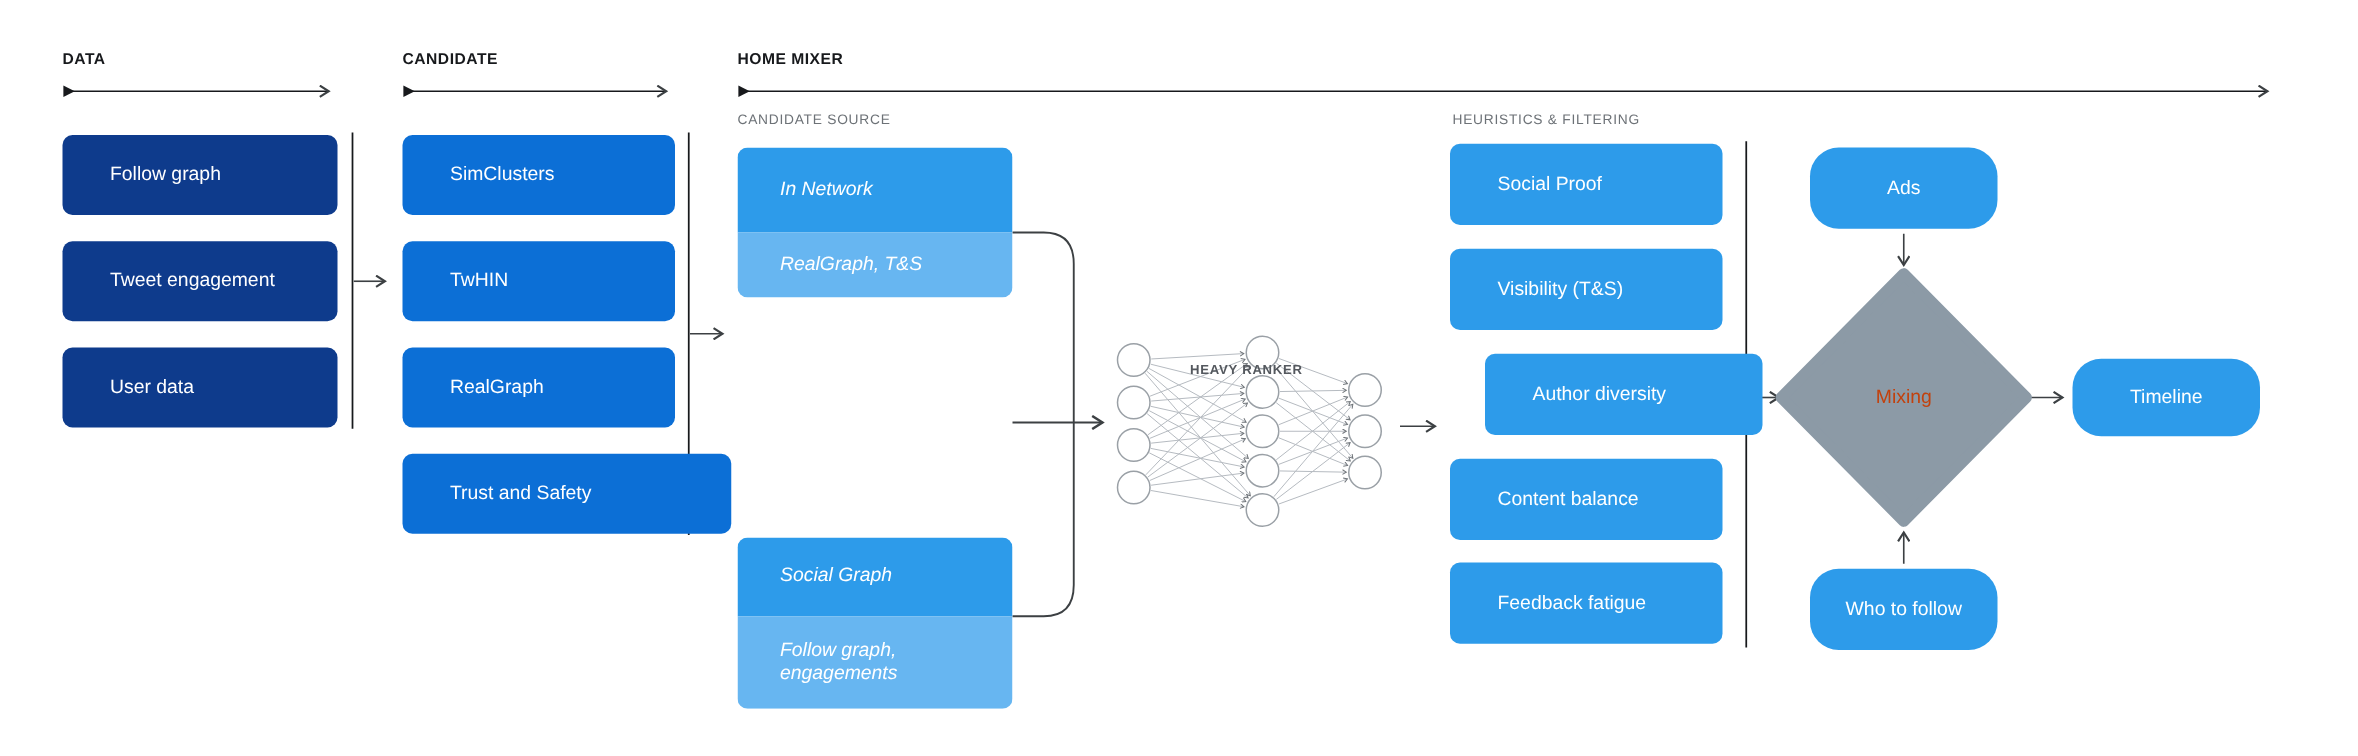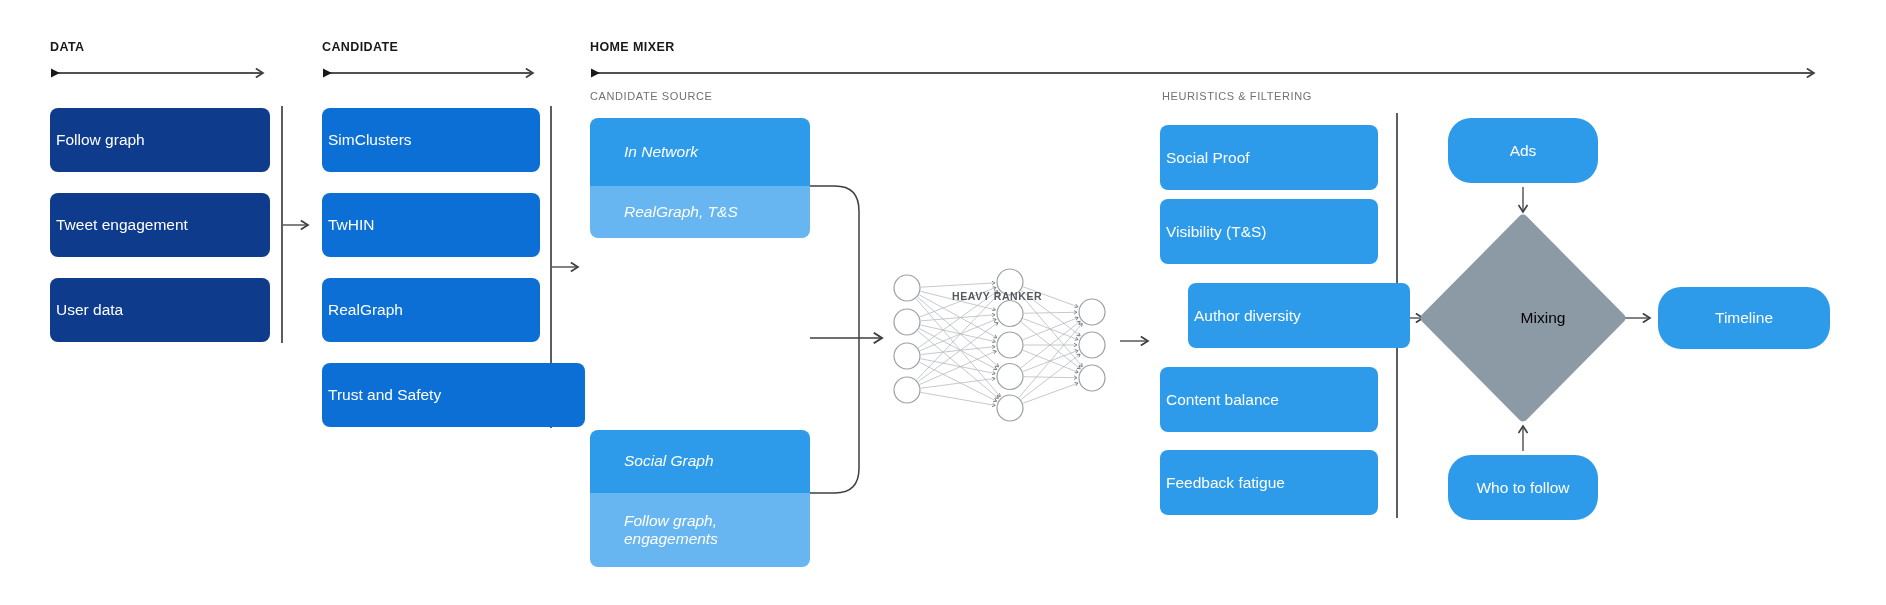--- a/index.html
+++ b/index.html
@@ -9,39 +9,39 @@
   }
   #wires{position:absolute;left:0;top:0;width:1886px;height:605px;}
   .sec-label{
     position:absolute;font-size:12.5px;font-weight:700;color:#17191c;letter-spacing:.4px;text-align:right;
   }
   .sub-label{
     position:absolute;font-size:11px;font-weight:400;color:#6d7277;letter-spacing:.6px;
   }
   .box{
     position:absolute;border-radius:8px;color:#ffffff;font-size:15.5px;
-    display:flex;align-items:center;padding-left:6px;box-sizing:border-box;
+    display:flex;align-items:center;padding-left:38px;box-sizing:border-box;
   }
   .box.navy{background:#0E3B8C;}
   .box.blue{background:#0C6FD6;}
   .box.azure{background:#2D9BEA;}
   .box.centered{justify-content:center;padding-left:0;border-radius:23px;}
   .cand{
     position:absolute;border-radius:8px;overflow:hidden;color:#fff;font-size:15.5px;
   }
   .cand .seg{
     display:flex;align-items:center;padding-left:34px;box-sizing:border-box;white-space:pre-line;line-height:1.18;font-style:italic;
   }
   .cand .seg.primary{background:#2D9BEA;}
   .cand .seg.secondary{background:#67B6F1;}
   .ranker-label{
     position:absolute;font-size:10.5px;font-weight:700;color:#54585e;letter-spacing:.6px;margin-top:32px;
   }
   .mix-text{
-    position:absolute;color:#000000;font-size:15.5px;transform:translate(-50%,-50%);margin-left:20px;
+    position:absolute;color:#c2410c;font-size:15.5px;transform:translate(-50%,-50%);
   }
 </style>
 </head>
 <body>
 
 <div id="canvas">
 
   <svg id="wires" viewBox="0 0 1886 605" xmlns="http://www.w3.org/2000/svg">
     <defs>
       <marker id="head" viewBox="0 0 8 8" refX="6.5" refY="4" markerWidth="8" markerHeight="8" orient="auto">
@@ -152,24 +152,24 @@
   <div class="cand" style="left:590px;top:430px;width:220px">
     <div class="seg primary" style="height:63px">Social Graph</div>
     <div class="seg secondary" style="height:74px">Follow graph,
 engagements</div>
   </div>
 
   <div class="ranker-label" style="left:952px;top:258px">HEAVY RANKER</div>
 
   <div class="sub-label" style="left:1162px;top:90px">HEURISTICS &amp; FILTERING</div>
 
-  <div class="box azure" style="left:1160px;top:125px;width:218px;height:65px">Social Proof</div>
+  <div class="box azure" style="left:1160px;top:115px;width:218px;height:65px">Social Proof</div>
   <div class="box azure" style="left:1160px;top:199px;width:218px;height:65px">Visibility (T&amp;S)</div>
   <div class="box azure" style="left:1188px;top:283px;width:222px;height:65px">Author diversity</div>
   <div class="box azure" style="left:1160px;top:367px;width:218px;height:65px">Content balance</div>
   <div class="box azure" style="left:1160px;top:450px;width:218px;height:65px">Feedback fatigue</div>
 
   <div class="box azure centered" style="left:1448px;top:118px;width:150px;height:65px">Ads</div>
   <div class="mix-text" style="left:1523px;top:318px">Mixing</div>
   <div class="box azure centered" style="left:1448px;top:455px;width:150px;height:65px">Who to follow</div>
-  <div class="box azure centered" style="left:1658px;top:287px;width:172px;height:62px">Timeline</div>
+  <div class="box azure centered" style="left:1658px;top:287px;width:150px;height:62px">Timeline</div>
 
 </div>
 
 </body></html>

